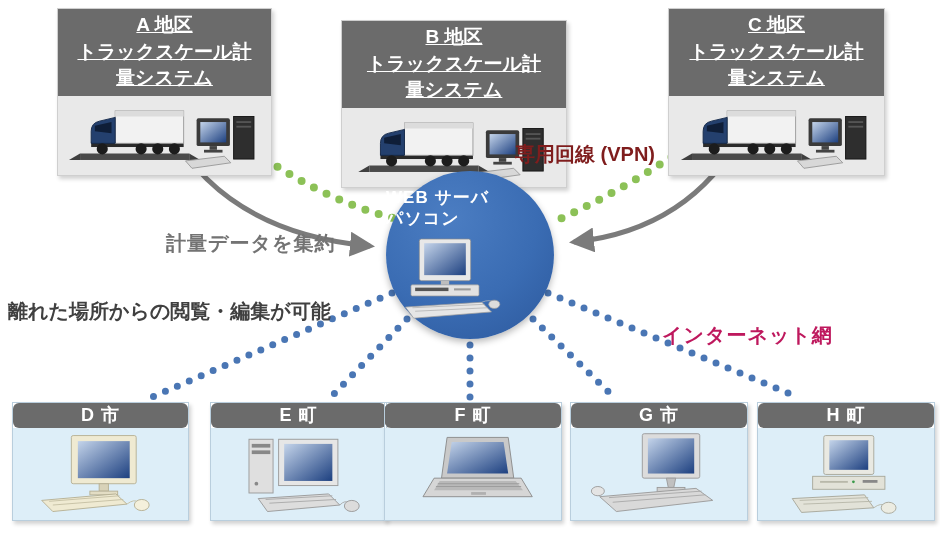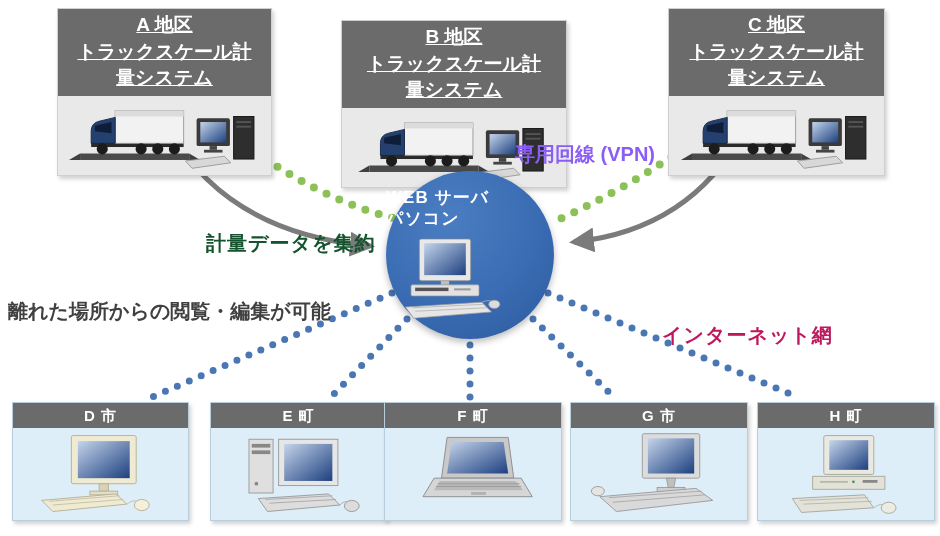--- a/index.html
+++ b/index.html
@@ -7,36 +7,36 @@
   #stage{position:relative;width:940px;height:536px;background:#fff;overflow:hidden;}
 
   
   .site-box{position:absolute;border:1px solid #cfcfcf;box-shadow:2px 3px 4px rgba(0,0,0,.18);z-index:2;}
   .site-header{background:#6b6b6b;color:#fff;text-align:center;font-weight:bold;}
   .top .site-header{font-size:19px;line-height:1.4;padding:3px 16px 4px;text-decoration:underline;}
   .top .site-header span{display:block;}
   .top .site-body{background:#e9e9e9;height:79px;display:flex;align-items:center;justify-content:center;}
   .top .site-body svg{width:96%;height:74px;}
 
-  .bot .site-header{font-size:15px;line-height:25px;height:25px;letter-spacing:1px;}
+  .bot .site-header{font-size:18px;line-height:25px;height:25px;letter-spacing:1px;border-radius:6px;}
   .bot .site-body{background:#ddeef8;height:92px;display:flex;align-items:center;justify-content:center;}
   .bot .site-body svg{width:150px;height:88px;}
 
   
   .server-circle{position:absolute;left:386px;top:171px;width:168px;height:168px;border-radius:50%;
     background:radial-gradient(circle at 38% 28%, #4b7dc2 0%, #3a6cb3 55%, #2c589c 100%);
     box-shadow:0 3px 7px rgba(0,0,0,.28);z-index:3;}
   .server-label{color:#fff;font-weight:bold;font-size:17px;line-height:1.25;padding-top:16px;letter-spacing:1px;}
   .server-label span{display:block;}
   .server-circle svg{width:118px;height:96px;margin-top:2px;}
 
   
   .anno{position:absolute;font-weight:bold;white-space:nowrap;z-index:4;}
-  .anno-vpn{left:515px;top:141px;font-size:20px;color:#8b5cf6;}
-  .anno-agg{left:166px;top:230px;font-size:20px;color:#14532d;letter-spacing:1px;margin-left:40px;}
+  .anno-vpn{left:515px;top:141px;font-size:20px;color:#7f1d1d;}
+  .anno-agg{left:166px;top:230px;font-size:20px;color:#737373;letter-spacing:1px;}
   .anno-remote{left:8px;top:298px;font-size:20px;color:#404040;}
   .anno-internet{left:662px;top:298px;font-size:20px;color:#be185d;letter-spacing:1px;margin-top:24px;}
 
   
   #conn{position:absolute;left:0;top:0;width:940px;height:536px;z-index:1;}
   .gline{stroke:#8cc157;stroke-width:8;stroke-linecap:round;stroke-dasharray:0 14;fill:none;}
   .bline{stroke:#4a76b4;stroke-width:7;stroke-linecap:round;stroke-dasharray:0 13;fill:none;}
   .garrow{stroke:#7b7b7b;fill:none;}
 </style>
 </head>

